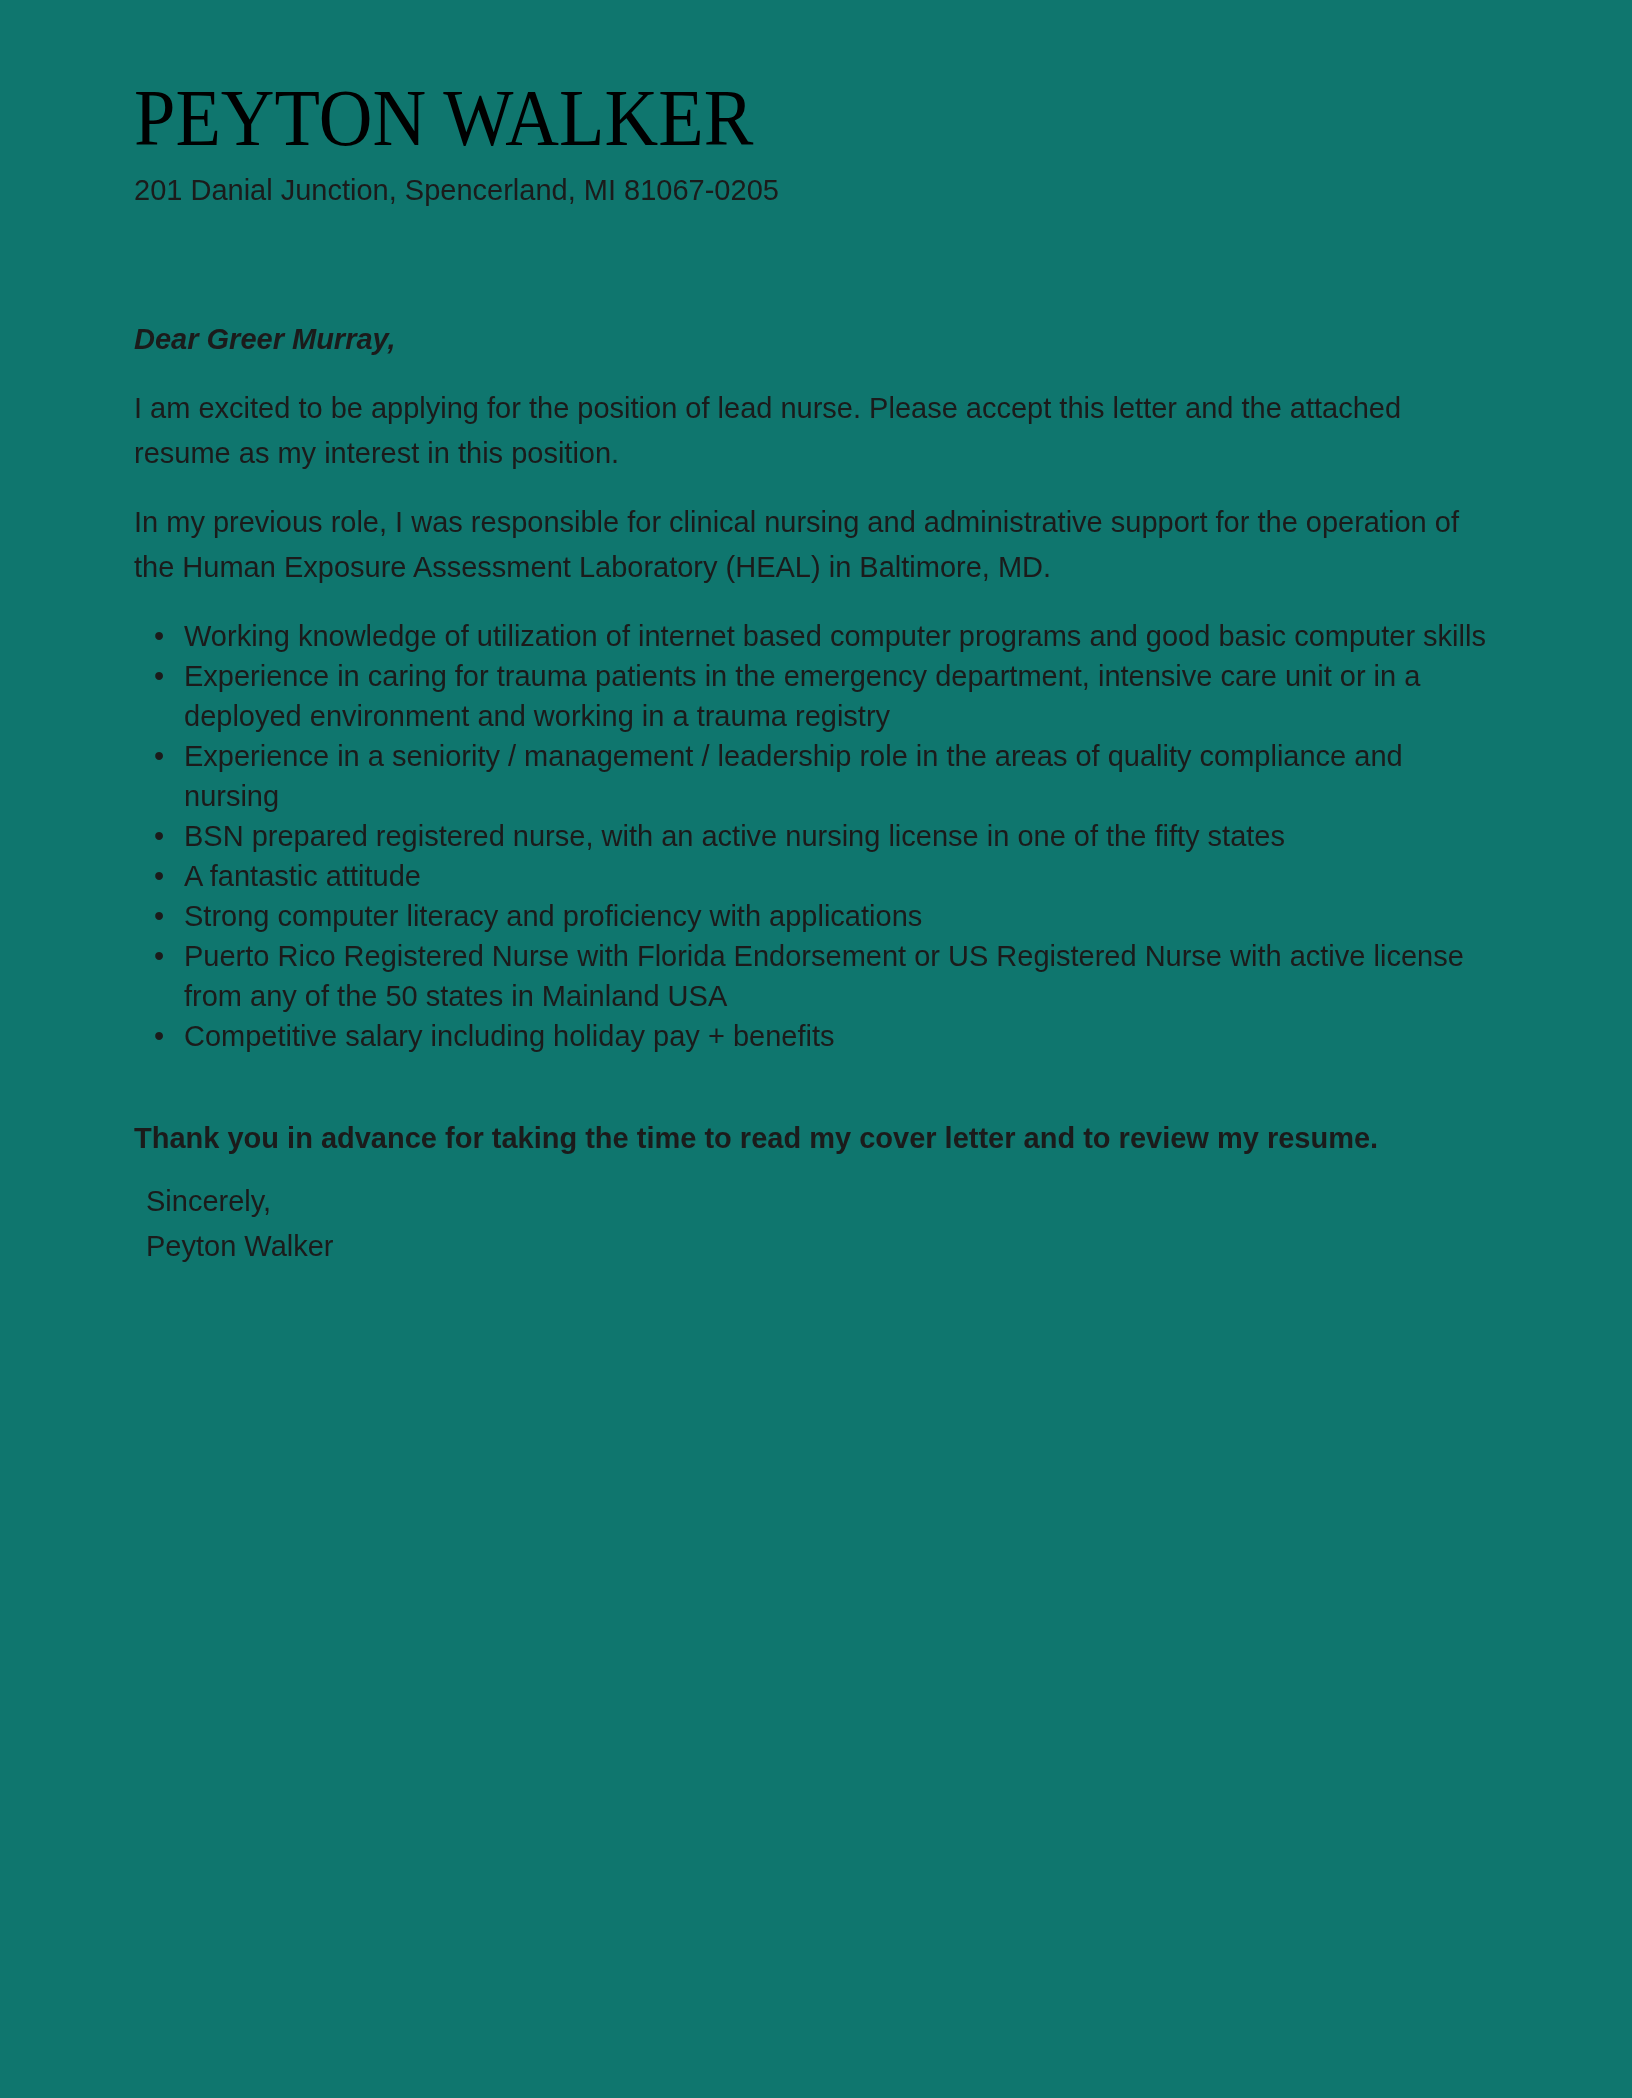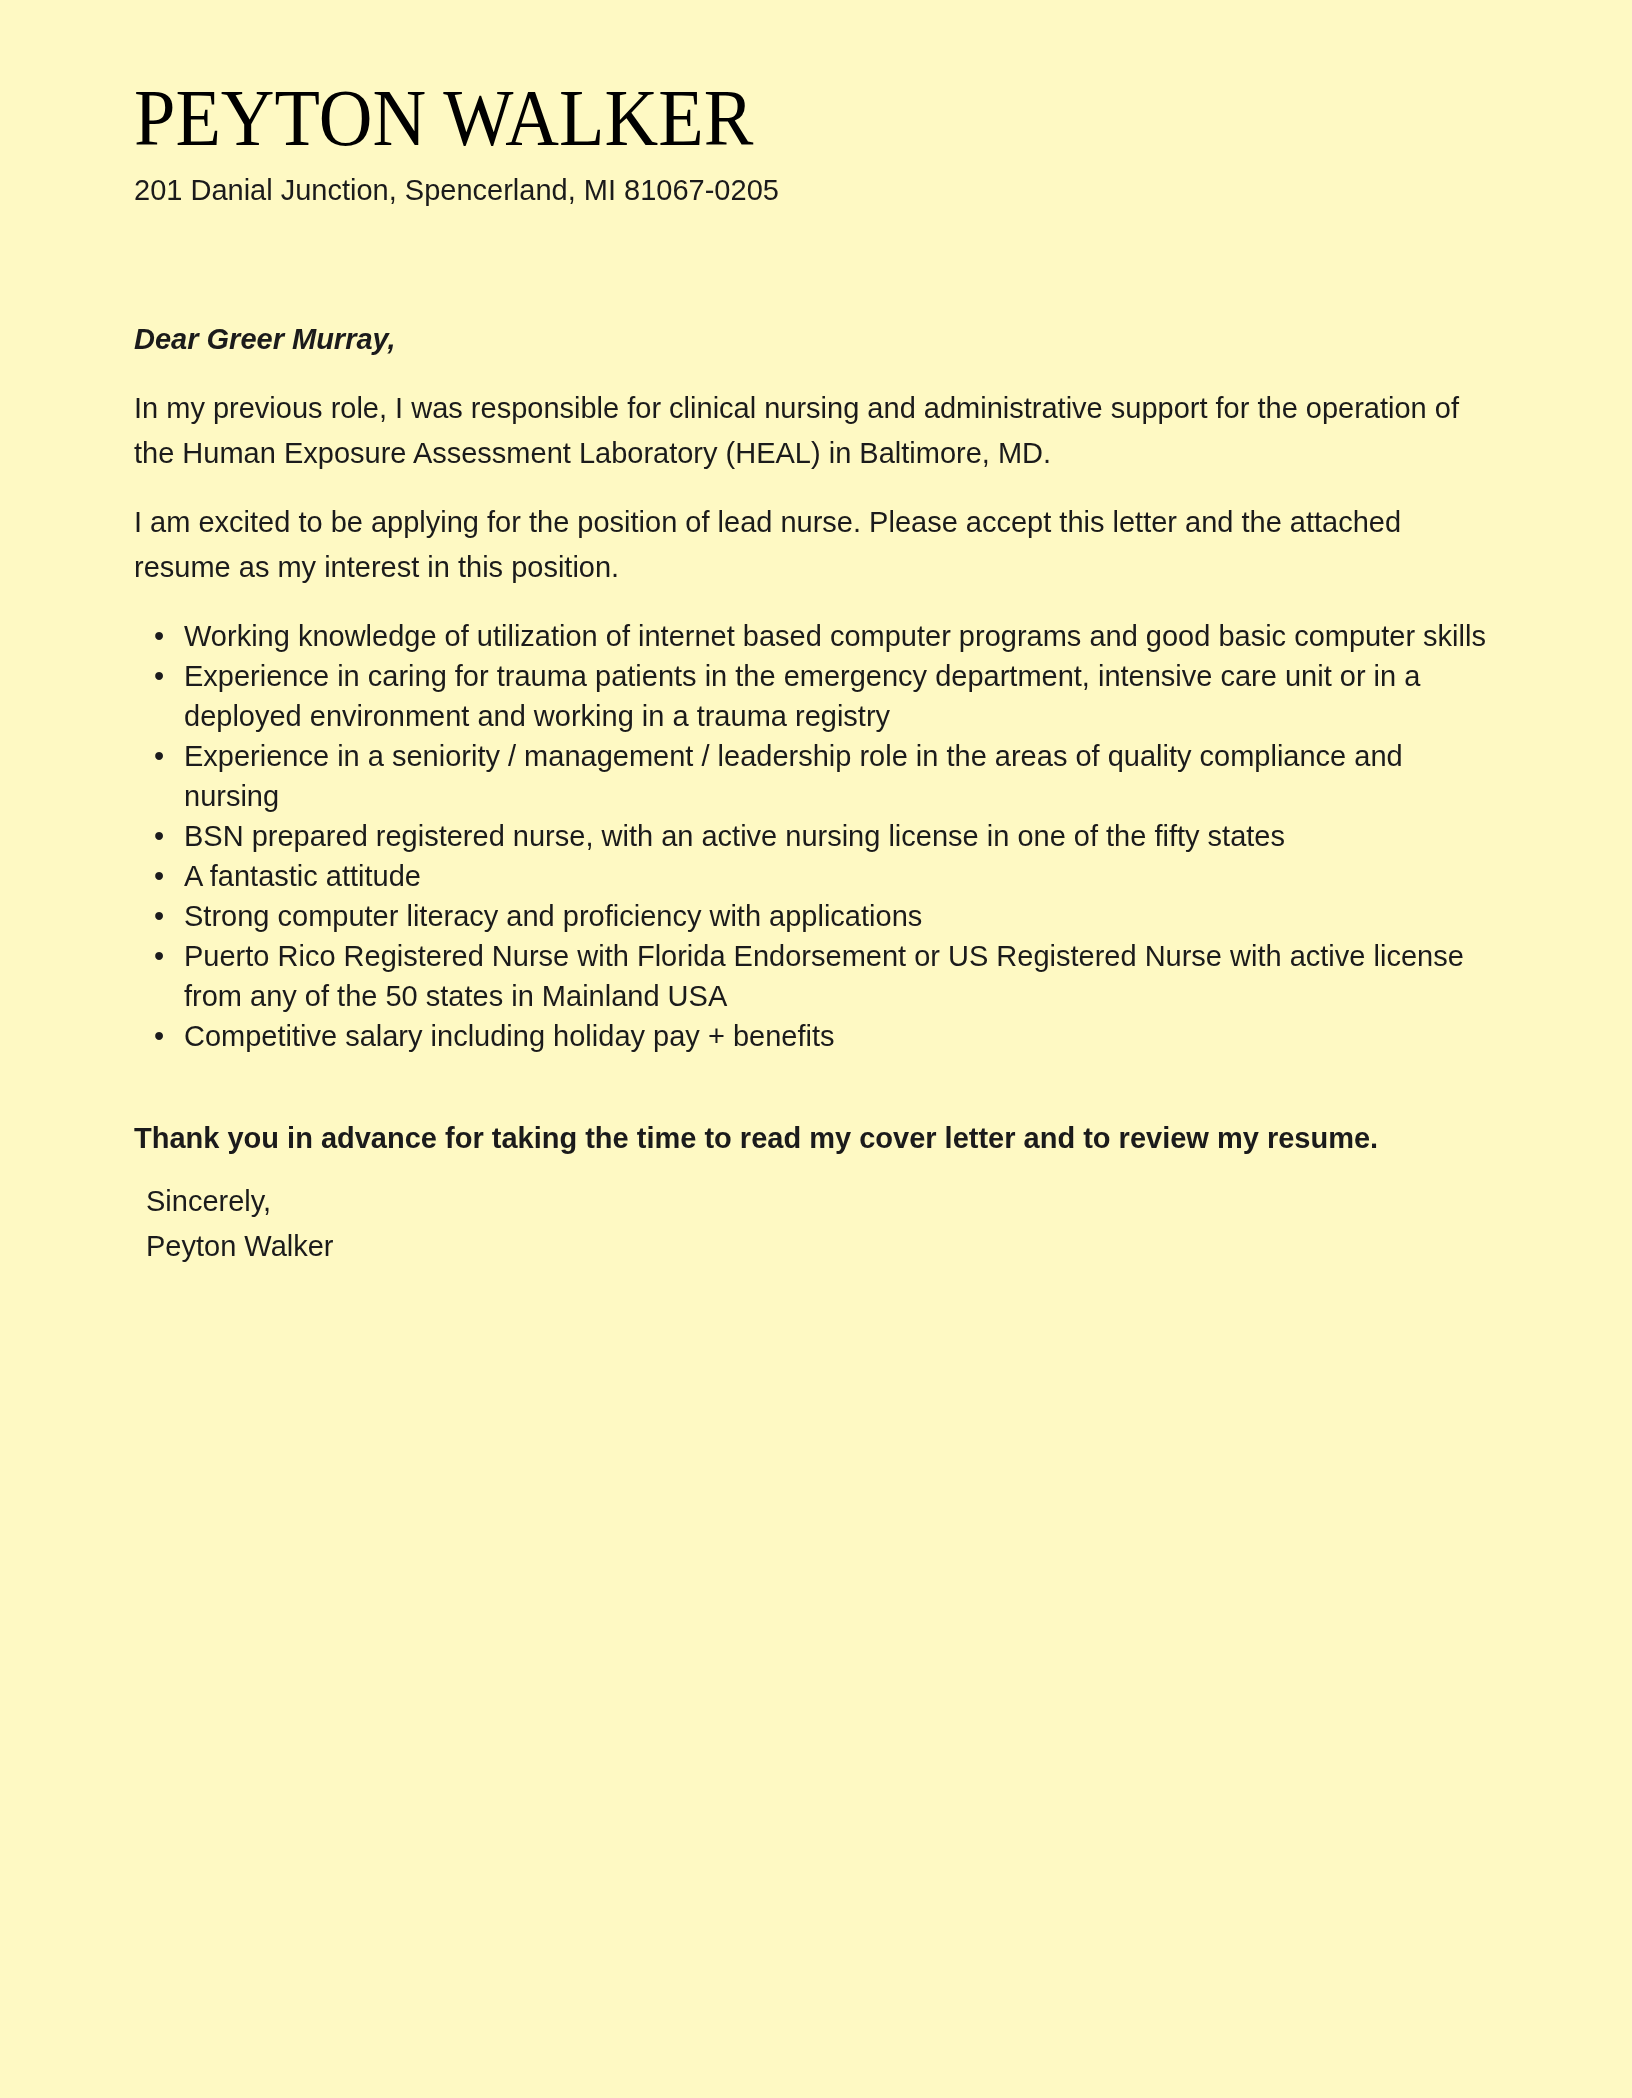--- a/index.html
+++ b/index.html
@@ -4,21 +4,21 @@
 <style>
   html, body {
     margin: 0;
     padding: 0;
     background: #ffffff;
   }
   .page {
     position: relative;
     width: 1632px;
     height: 2098px;
-    background: #fef9c3;
+    background: #0f766e;
     box-sizing: border-box;
     padding: 78px 140px 0 134px;
     color: #1b1b1b;
     font-family: "Liberation Sans", sans-serif;
     font-size: 29px;
     line-height: 45px;
     overflow: hidden;
   }
   .applicant-name {
     margin: 0;
@@ -80,23 +80,23 @@
 
   <header>
     <h1 class="applicant-name">PEYTON WALKER</h1>
     <div class="applicant-address">201 Danial Junction, Spencerland, MI 81067-0205</div>
   </header>
 
   <main>
 
     <p class="salutation">Dear Greer Murray,</p>
 
+    <p class="para">I am excited to be applying for the position of lead nurse. Please accept this letter and the attached resume as my interest in this position.</p>
+
     <p class="para">In my previous role, I was responsible for clinical nursing and administrative support for the operation of the Human Exposure Assessment Laboratory (HEAL) in Baltimore, MD.</p>
-
-    <p class="para">I am excited to be applying for the position of lead nurse. Please accept this letter and the attached resume as my interest in this position.</p>
 
 
     <ul class="req-list">
       <li>Working knowledge of utilization of internet based computer programs and good basic computer skills</li>
       <li>Experience in caring for trauma patients in the emergency department, intensive care unit or in a deployed environment and working in a trauma registry</li>
       <li>Experience in a seniority / management / leadership role in the areas of quality compliance and nursing</li>
       <li>BSN prepared registered nurse, with an active nursing license in one of the fifty states</li>
       <li>A fantastic attitude</li>
       <li>Strong computer literacy and proficiency with applications</li>
       <li>Puerto Rico Registered Nurse with Florida Endorsement or US Registered Nurse with active license from any of the 50 states in Mainland USA</li>

